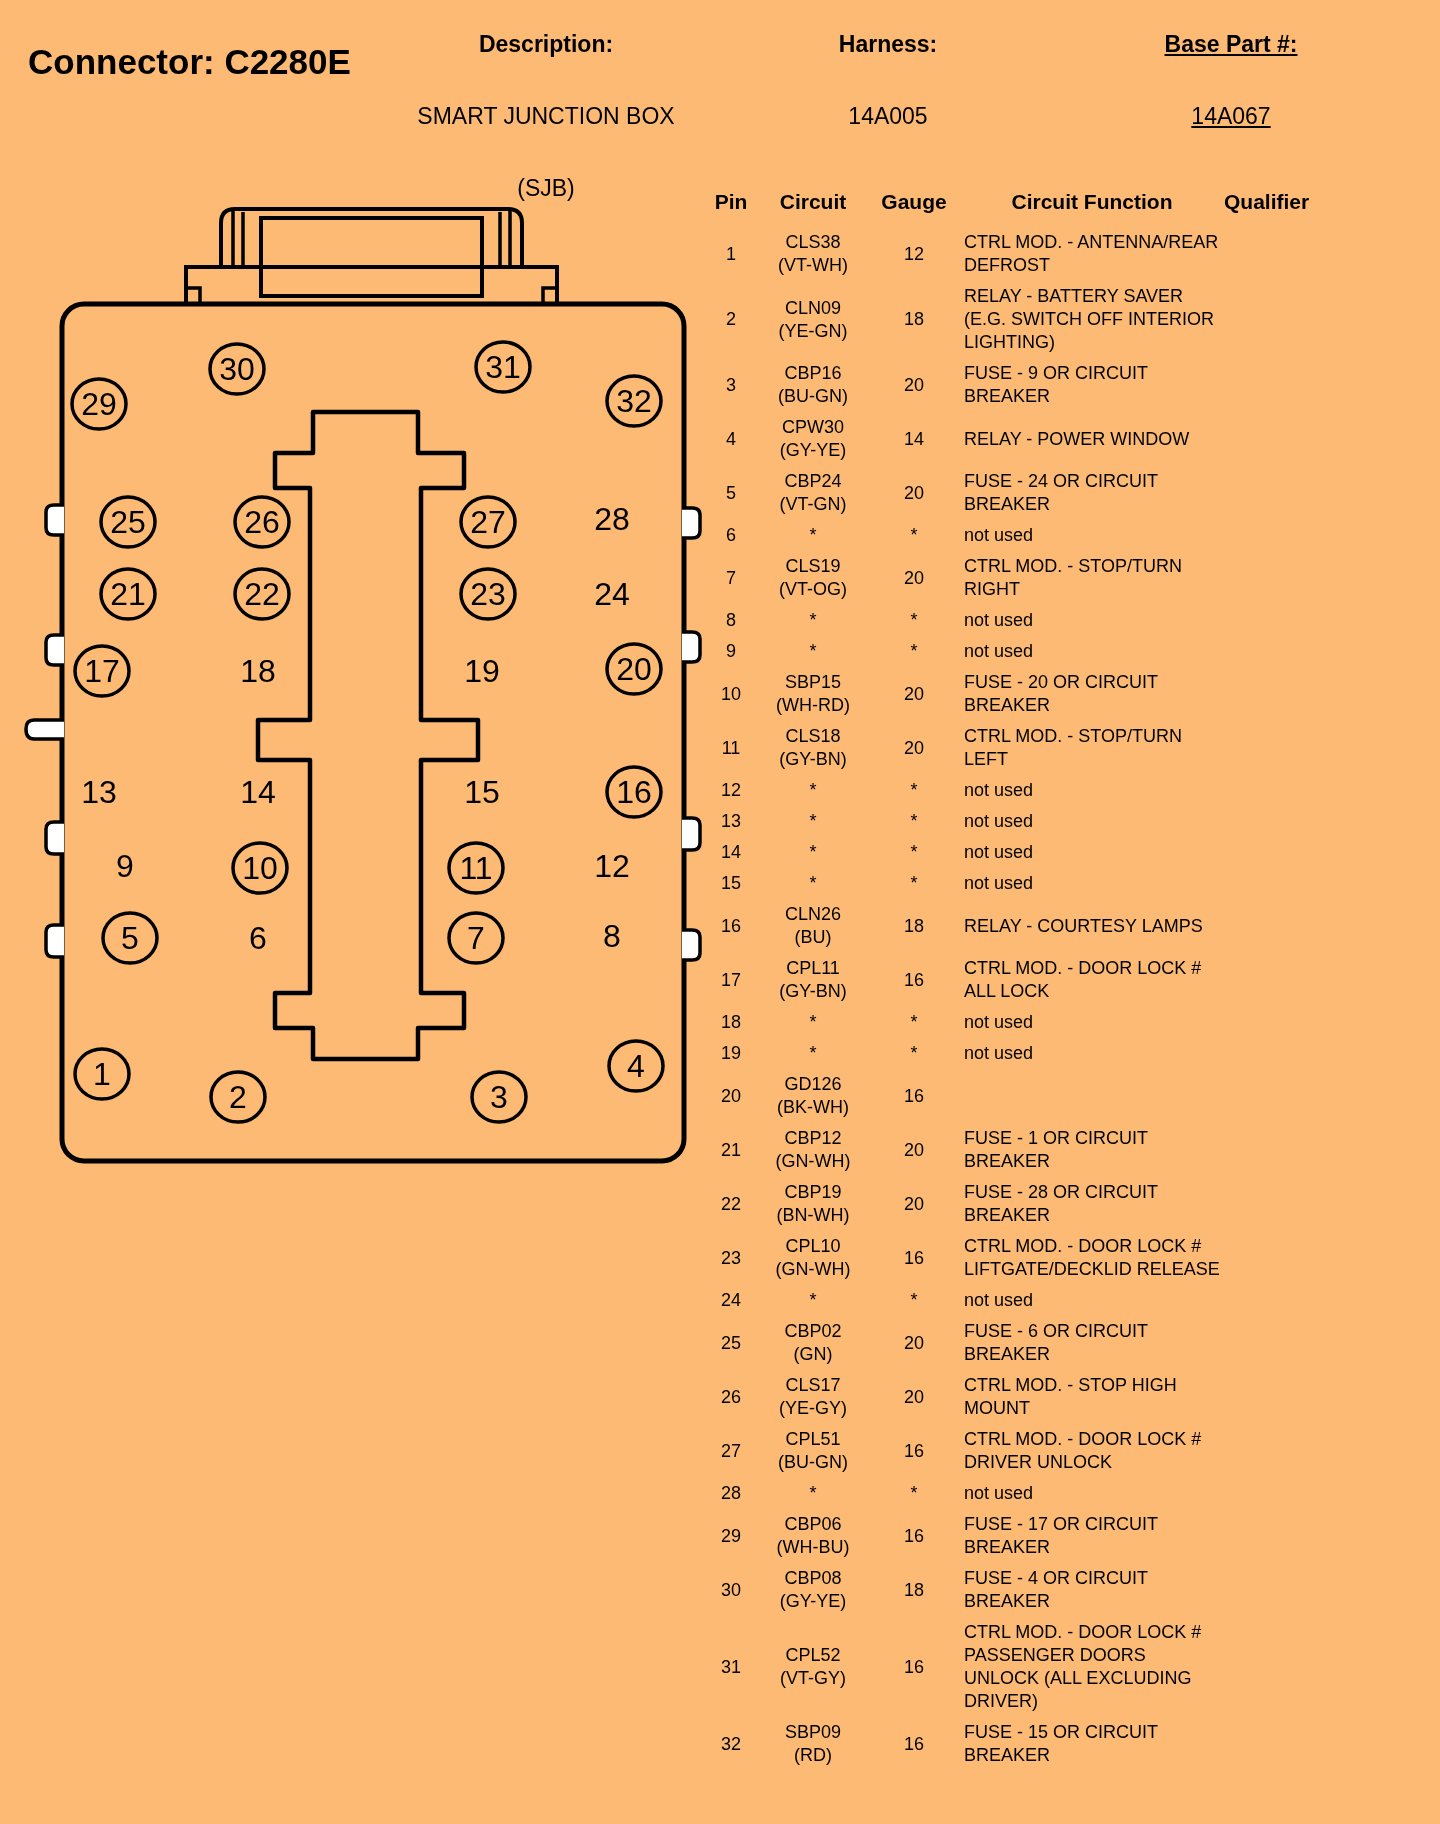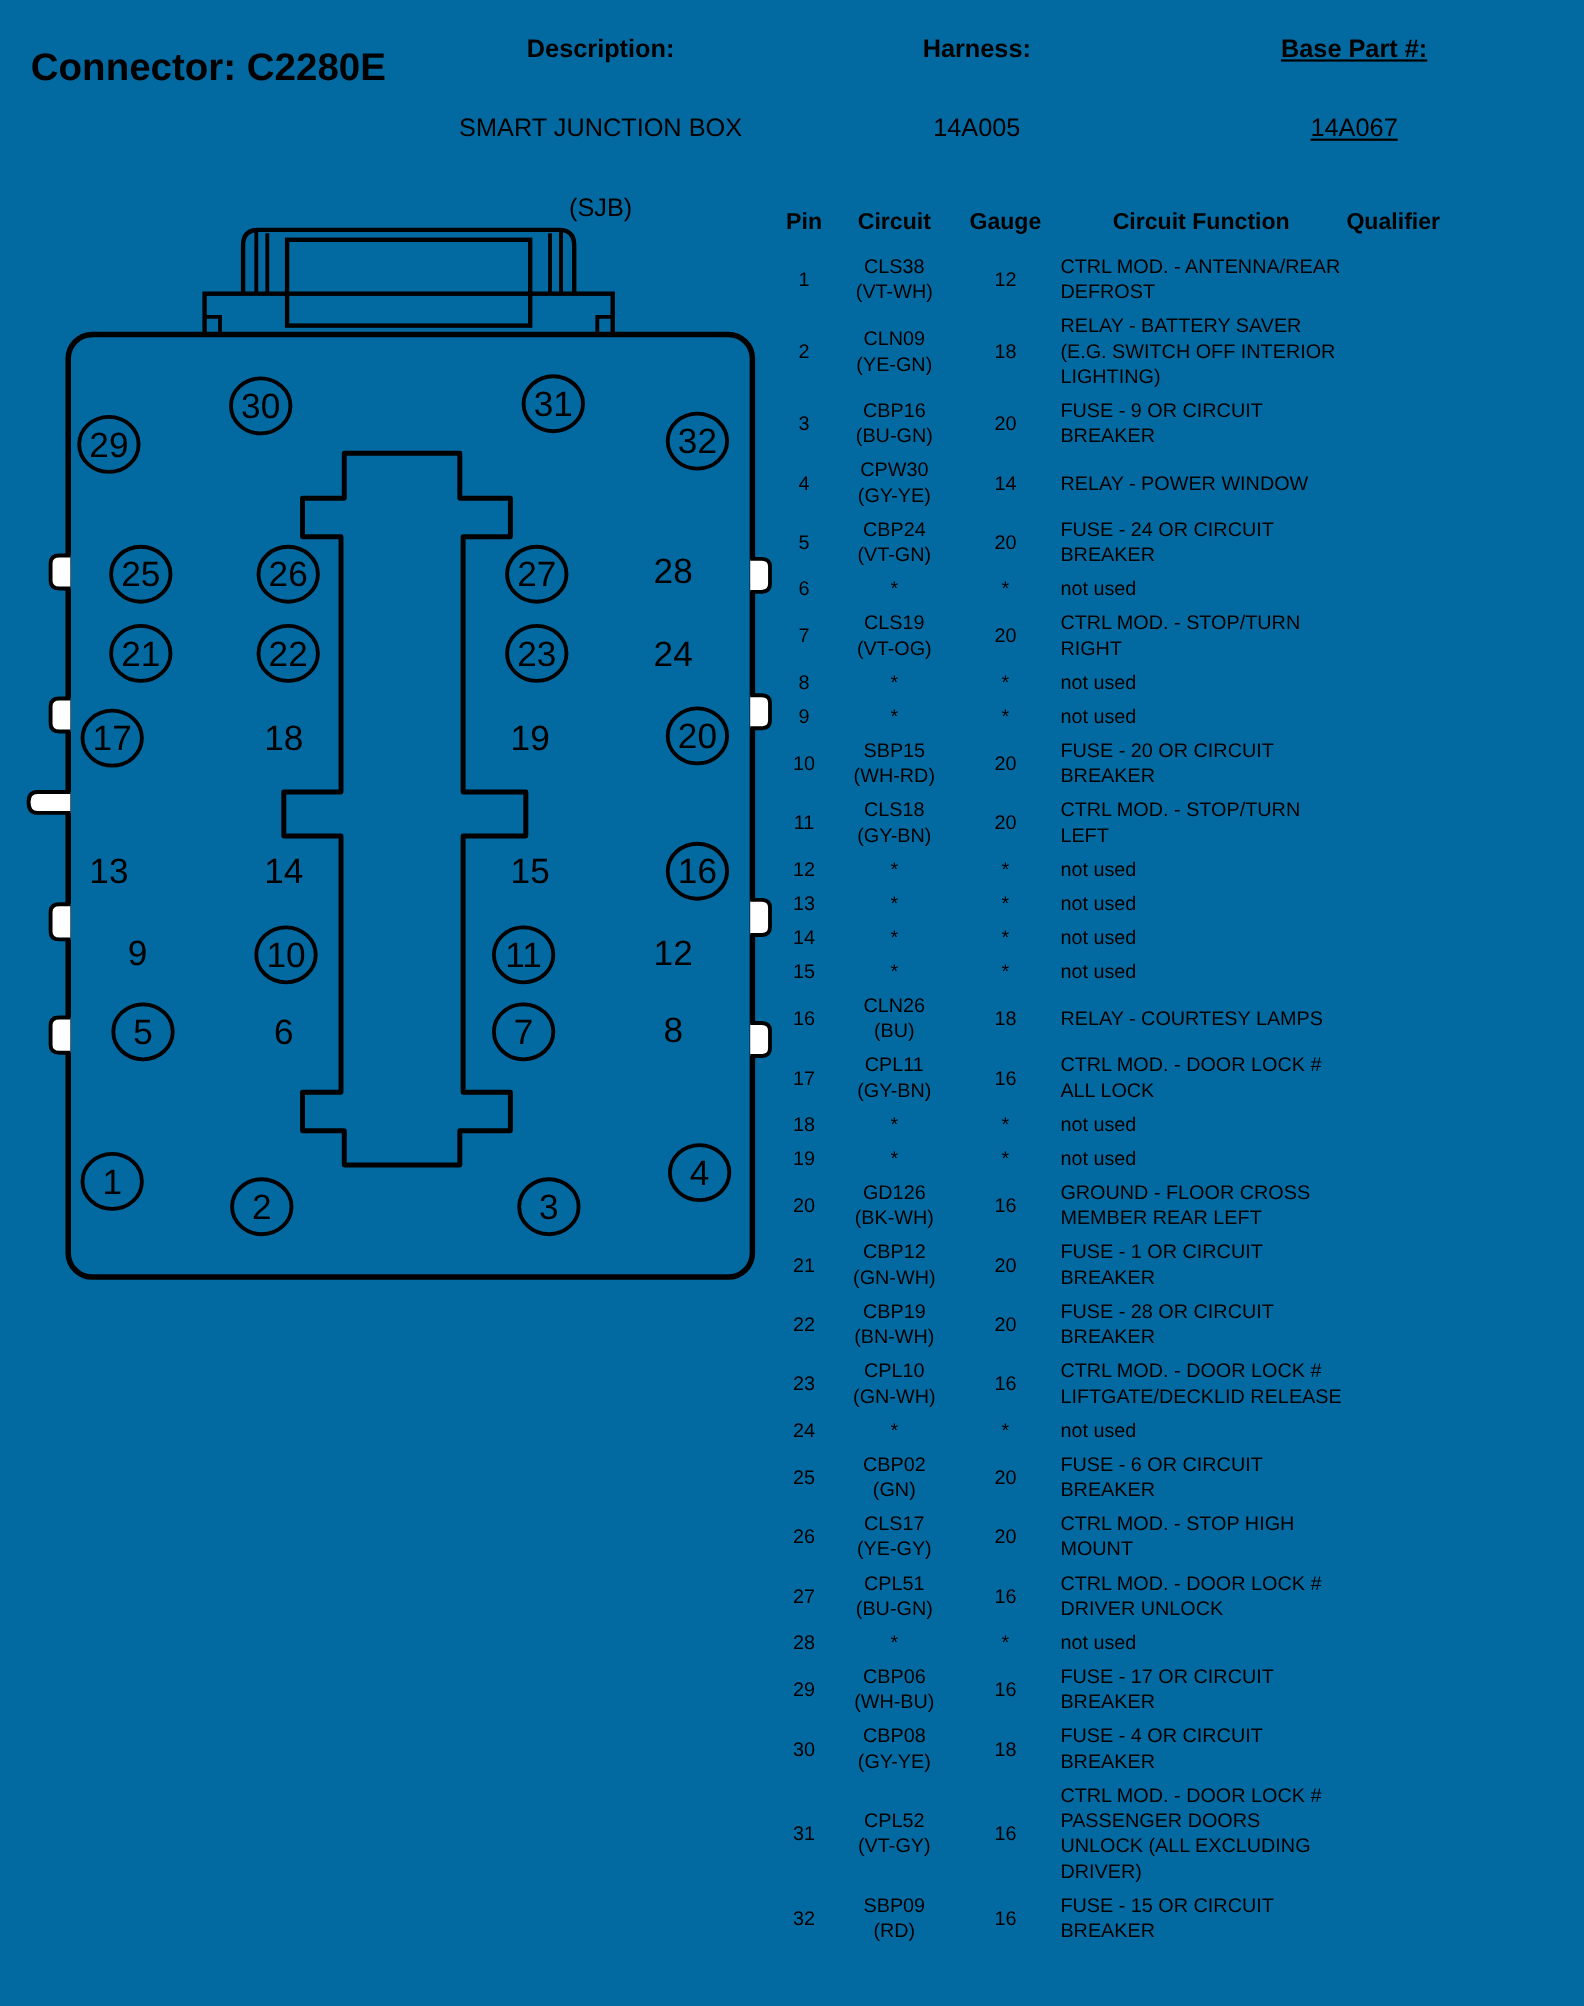--- a/index.html
+++ b/index.html
@@ -1,17 +1,17 @@
 <!DOCTYPE html>
 <html><head>
 <meta charset="utf-8">
 <style>
   html,body { margin:0; padding:0; background:#ffffff; }
   #page {
-    position:relative; width:1440px; height:1824px; background:#0369a1;
+    position:relative; width:1440px; height:1824px; background:#fdba74;
     font-family:"Liberation Sans","DejaVu Sans",sans-serif; color:#000;
     overflow:hidden;
   }
   
   .hdr { position:absolute; text-align:center; }
   #connector-title {
     position:absolute; left:28px; top:42px;
     font-size:35px; font-weight:bold; white-space:nowrap;
   }
   .hdr-label { font-size:23px; font-weight:bold; line-height:28px;margin-top:12px; }
@@ -394,22 +394,20 @@
           <div class="cell-func">not used</div>
           <div class="cell-qual"></div>
         </div>
         <div class="trow">
           <div class="cell-pin">20</div>
           <div class="cell-circuit">
             <div>GD126</div>
             <div>(BK-WH)</div>
           </div>
           <div class="cell-gauge">16</div>
-          <div class="cell-func">GROUND - FLOOR CROSS
-MEMBER REAR LEFT</div>
           <div class="cell-qual"></div>
         </div>
         <div class="trow">
           <div class="cell-pin">21</div>
           <div class="cell-circuit">
             <div>CBP12</div>
             <div>(GN-WH)</div>
           </div>
           <div class="cell-gauge">20</div>
           <div class="cell-func">FUSE - 1 OR CIRCUIT

